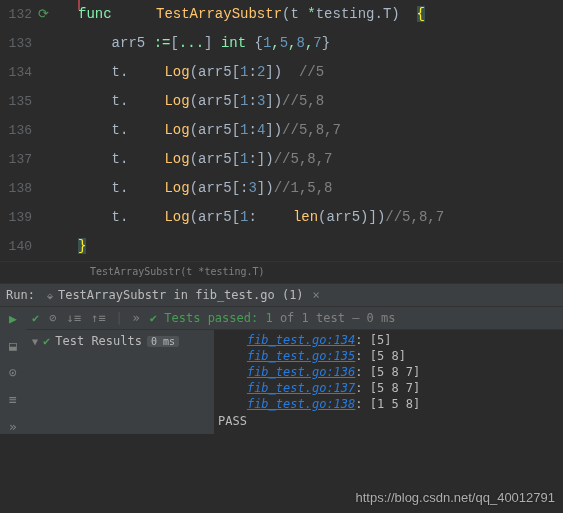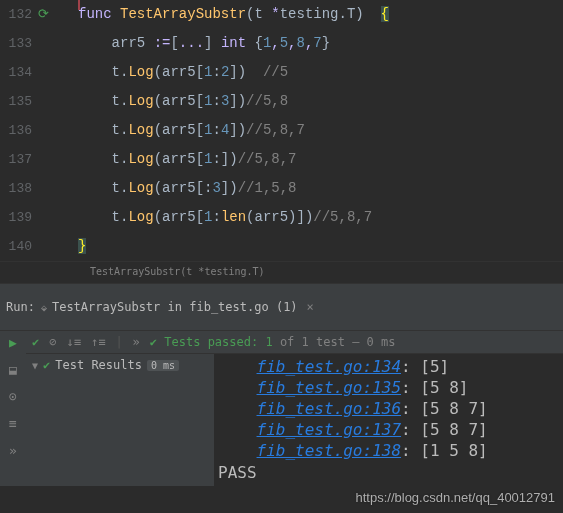--- a/index.html
+++ b/index.html
@@ -41,43 +41,44 @@
       flex-shrink: 0;
     }
     .run-icon {
       color: #499c54;
       font-size: 13px;
     }
     .code {
       white-space: pre;
       flex: 1;
     }
-    .kw { color: #c4b5fd; }
-    .func { color: #ffc66d; }
+    .kw { color: #86efac; }
+    .func { color: #ffc66d; margin-left: 36px; }
     .num { color: #6897bb; }
     .comment { color: #808080; }
     .paren { color: #a9b7c6; }
     .brace-hl { background: #3b514d; color: #ffef28; }
     .breadcrumb {
       padding: 4px 16px 4px 90px;
       font-size: 10px;
       color: #808080;
       border-top: 1px solid #323232;
       height: 22px;
     }
     .run-panel {
       background: #3c3f41;
       border-top: 1px solid #323232;
     }
     .run-header {
       display: flex;
       align-items: center;
-      padding: 14px 6px;
-      font-size: 12px;
-      color: #bbbbbb;
+      padding: 2px 6px;
+      font-size: 12px;
+      color: #bbbbbb;
+      gap: 6px;
       border-bottom: 1px solid #323232;
     }
     .run-tab {
       display: flex;
       align-items: center;
       gap: 5px;
       color: #bbbbbb;
       padding: 2px 6px;
     }
     .run-tab .tab-icon { color: #808080; font-size: 10px; }
@@ -135,21 +136,21 @@
     .check { color: #499c54; }
     .ms-badge {
       background: #4e5254;
       color: #bbbbbb;
       padding: 0 4px;
       font-size: 10px;
       border-radius: 2px;
     }
     .output {
       flex: 1;
-      font-size: 16px;
+      font-size: 12px;
       padding: 2px 0;
       background: #2b2b2b;
       color: #bbbbbb;
     }
     .out-line {
       padding: 1px 4px;
       white-space: pre;
     }
     .file-link {
       color: #287bde;

